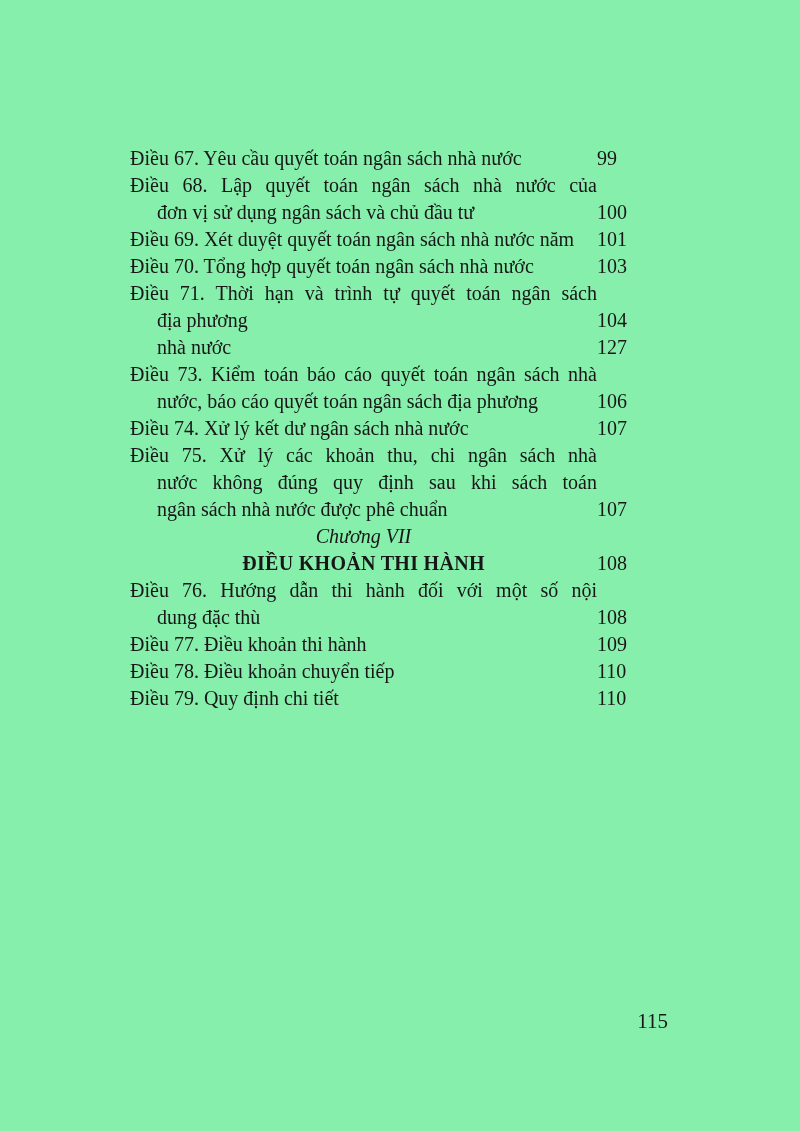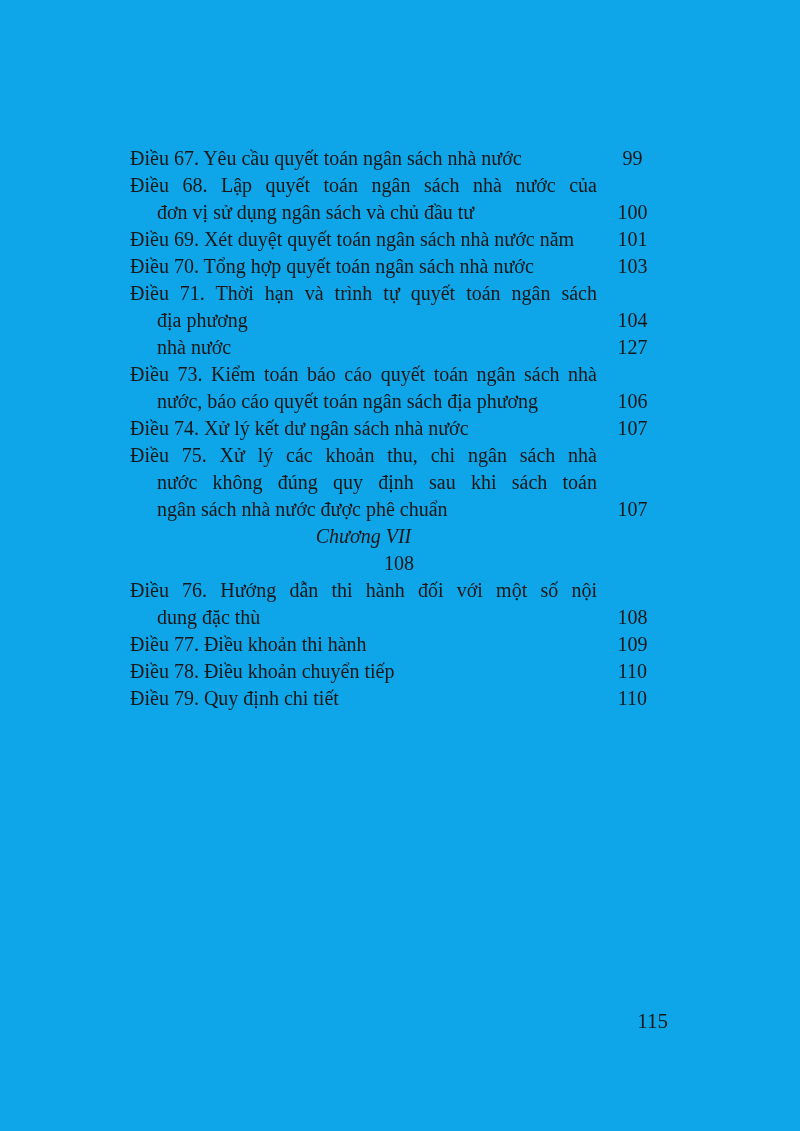--- a/index.html
+++ b/index.html
@@ -5,21 +5,21 @@
   html, body {
     margin: 0;
     padding: 0;
     background: #e8e8e8;
   }
   .sheet {
     position: relative;
     width: 800px;
     height: 1131px;
     margin: 0 auto;
-    background: #0ea5e9;
+    background: #86efac;
     font-family: "Liberation Serif", "DejaVu Serif", serif;
     color: #171717;
     overflow: hidden;
   }
   .toc {
     position: absolute;
     left: 130px;
     top: 145px;
     width: 538px;
     font-size: 20px;
@@ -48,21 +48,21 @@
   }
   .txt.italic {
     font-style: italic;
   }
   .txt.bold {
     font-weight: bold;
     letter-spacing: 0.3px;
   }
   .num {
     flex: 1;
-    text-align: center;
+    text-align: left;
   }
   .footer-num {
     position: absolute;
     top: 1008px;
     right: 132px;
     font-size: 21px;
     line-height: 27px;
     margin-left: 20px;
   }
 </style>
@@ -135,20 +135,21 @@
     <div class="row">
       <div class="txt indent">ngân sách nhà nước được phê chuẩn</div>
       <div class="num">107</div>
     </div>
 
     <div class="row">
       <div class="txt center italic">Chương VII</div>
       <div class="num"></div>
     </div>
     <div class="row">
+      <div class="txt center bold">ĐIỀU KHOẢN THI HÀNH</div>
       <div class="num">108</div>
     </div>
 
     <div class="row">
       <div class="txt justify">Điều 76. Hướng dẫn thi hành đối với một số nội</div>
       <div class="num"></div>
     </div>
     <div class="row">
       <div class="txt indent">dung đặc thù</div>
       <div class="num">108</div>

